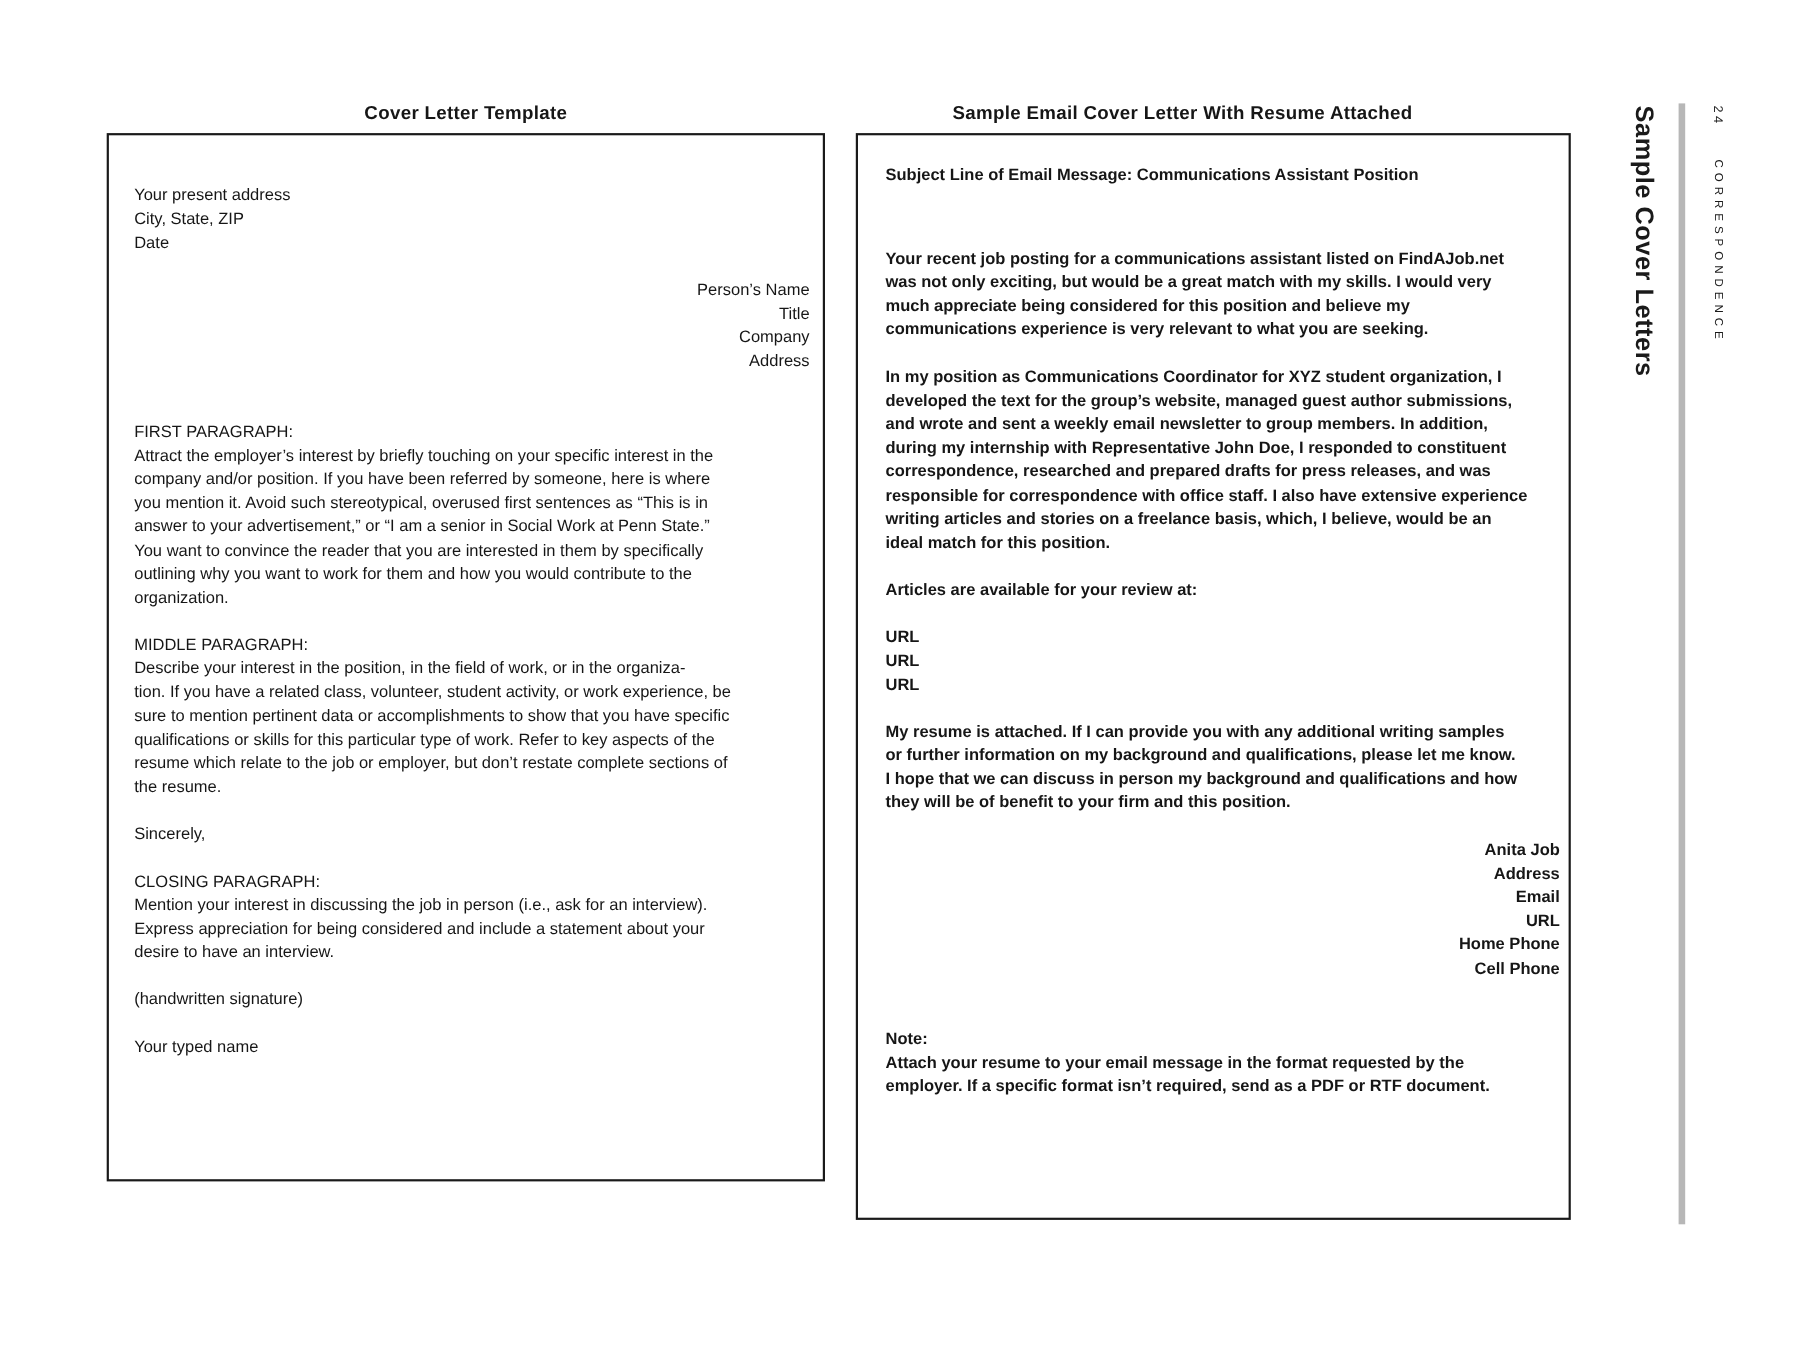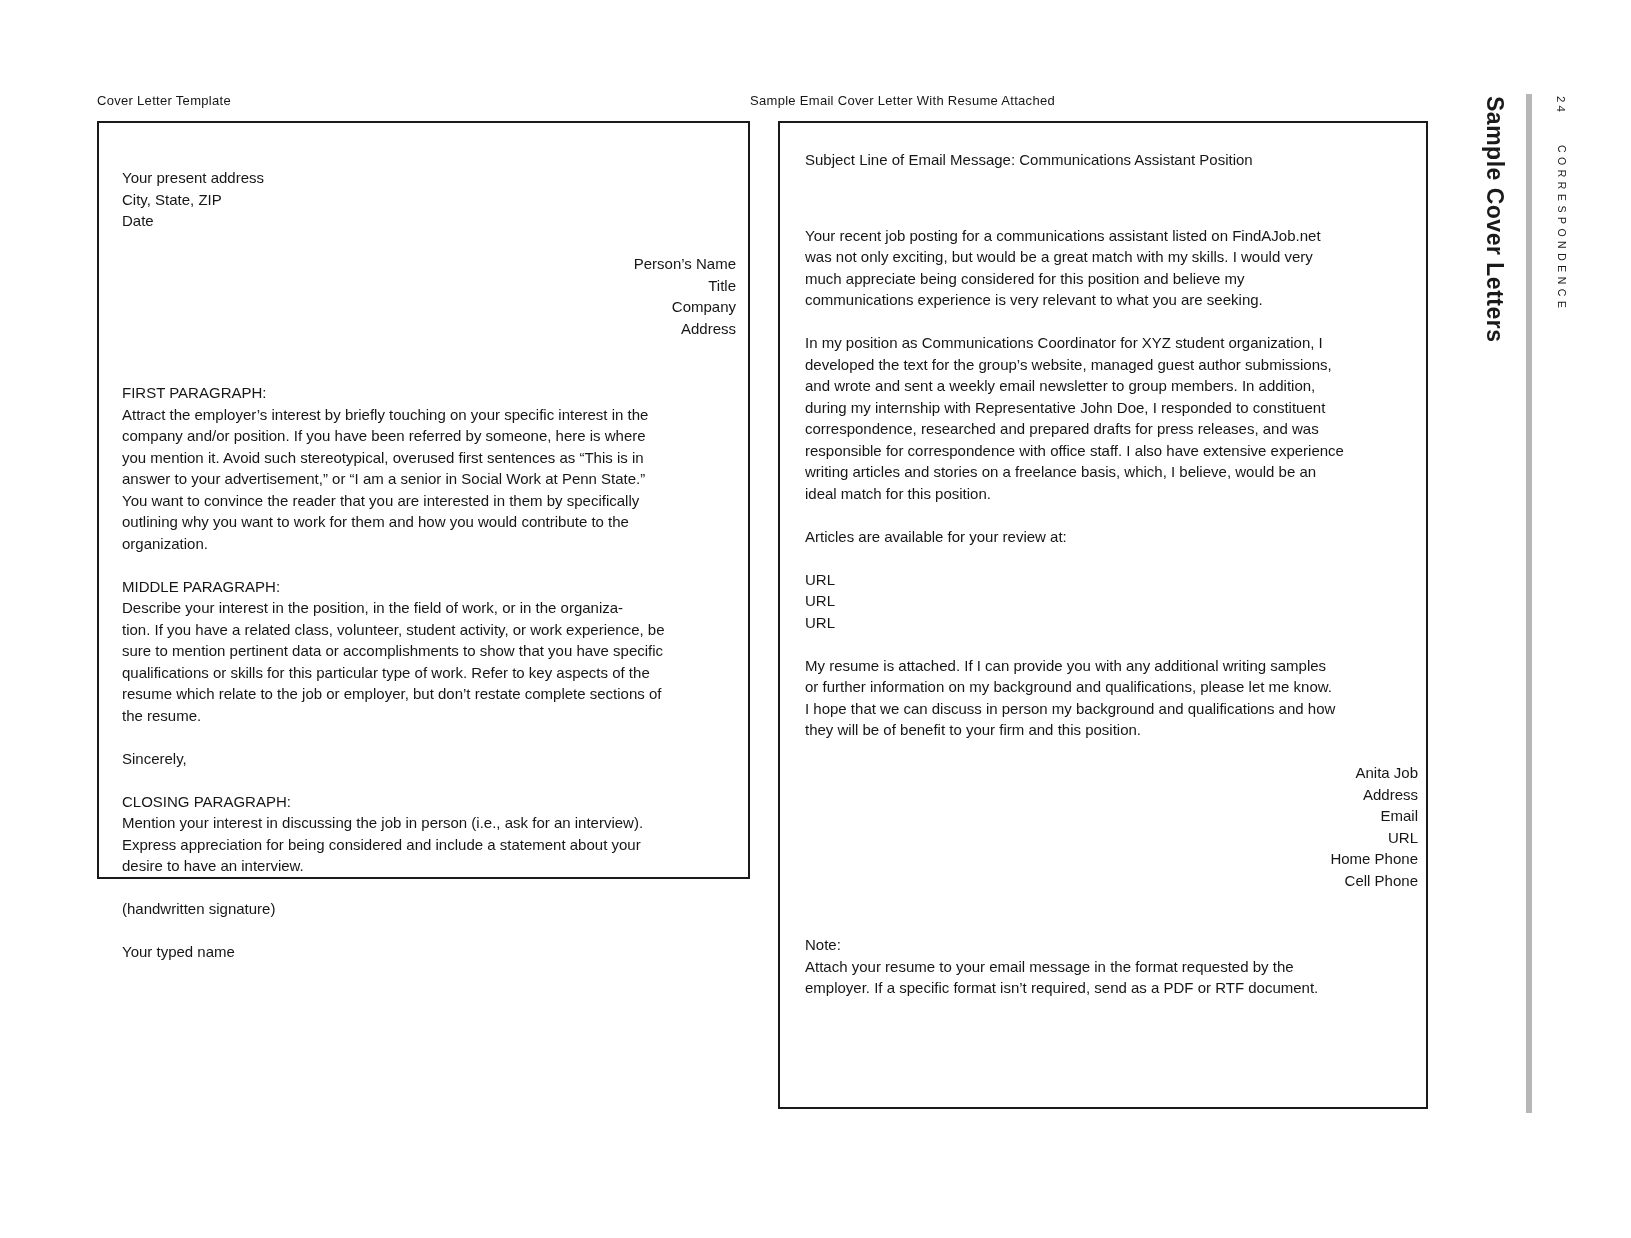--- a/index.html
+++ b/index.html
@@ -12,38 +12,38 @@
     width: 1631px;
     height: 1238px;
     background: #ffffff;
     font-family: "Liberation Sans", "DejaVu Sans", sans-serif;
     color: #161616;
     overflow: hidden;
   }
   .col-title {
     position: absolute;
     top: 93px;
-    font-weight: normal;
-    font-size: 13px;
+    font-weight: bold;
+    font-size: 17px;
     letter-spacing: 0.3px;
-    text-align: left;
+    text-align: center;
     white-space: nowrap;
   }
   .left-title  { left: 97px;  width: 653px; }
   .right-title { left: 750px; width: 650px; }
 
   .letter-box {
     position: absolute;
     top: 121px;
     box-sizing: border-box;
     border: 2px solid #1a1a1a;
     background: #ffffff;
   }
-  .left-box  { left: 97px;  width: 653px; height: 758px; padding: 44px 12px 0 23px; }
-  .right-box { left: 778px; width: 650px; height: 988px; padding: 26px 8px 0 25px; }
+  .left-box  { left: 97px;  width: 653px; height: 953px; padding: 44px 12px 0 23px; }
+  .right-box { left: 778px; width: 650px; height: 988px; padding: 26px 8px 0 25px; font-weight: bold; }
 
   .block {
     white-space: pre-line;
     font-size: 15px;
     line-height: 21.5px;
     margin: 0 0 21.5px 0;
   }
   .gap-2  { margin-bottom: 43px; text-align: right; }
   .gap-lg { margin-bottom: 54px; }
 

